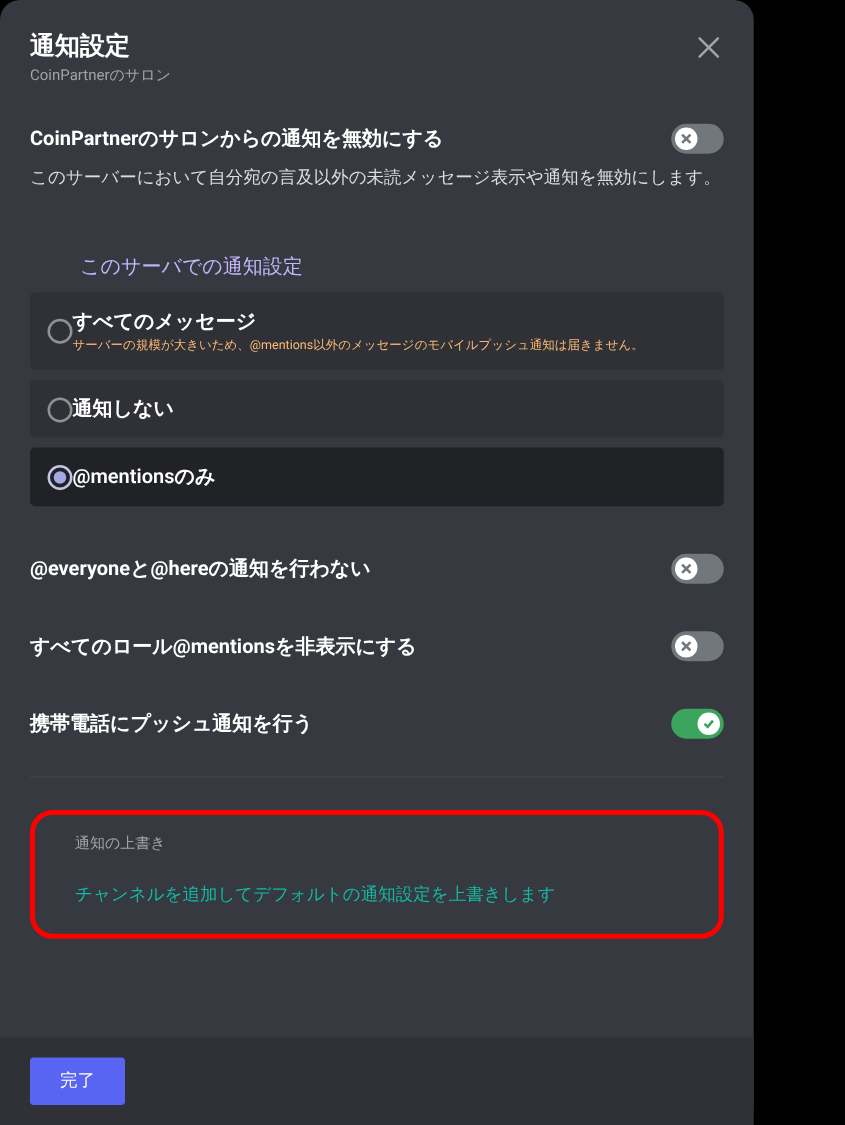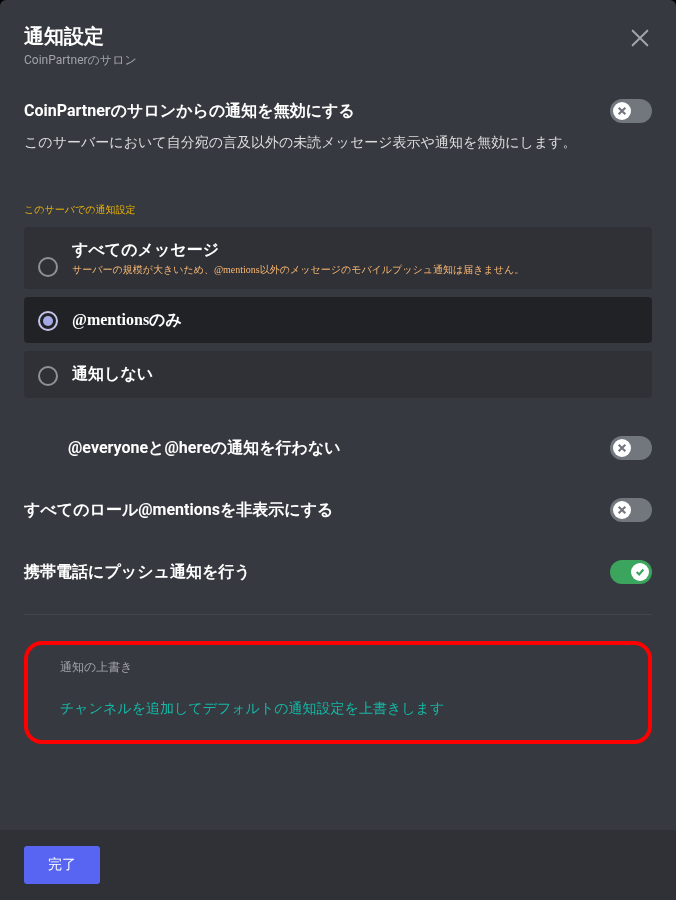--- a/index.html
+++ b/index.html
@@ -5,26 +5,26 @@
     * { margin: 0; padding: 0; box-sizing: border-box; }
     body {
       font-family: -apple-system, BlinkMacSystemFont, "Segoe UI", Roboto, "Hiragino Kaku Gothic ProN", "メイリオ", sans-serif;
       background: #000;
       width: 676px;
       height: 900px;
       overflow: hidden;
     }
     .modal {
       background: #36393f;
-      width: 676px;
+      width: 603px;
       height: 900px;
       position: relative;
       display: flex;
       flex-direction: column;
-      border-radius: 6px;
+      border-radius: 16px;
     }
     .header {
       padding: 24px 24px 16px 24px;
       position: relative;
     }
     .title {
       color: #ffffff;
       font-size: 20px;
       font-weight: 700;
       line-height: 1.2;
@@ -95,40 +95,39 @@
       left: 3px;
       display: flex;
       align-items: center;
       justify-content: center;
     }
     .toggle.on .toggle-knob { left: 21px; }
     .toggle-knob svg { width: 10px; height: 10px; }
     .toggle:not(.on) .toggle-knob svg path { stroke: #72767d; fill: none; stroke-width: 2.5; }
     .toggle.on .toggle-knob svg path { stroke: #3ba55d; fill: none; stroke-width: 2.5; }
     .section-label {
-      color: #eab308;
-      font-size: 10px;
+      color: #c4b5fd;
+      font-size: 16px;
       font-weight: 500;
       margin-top: 50px;
       margin-bottom: 10px;
+      margin-left: 40px;
     }
     .radio-group {
       display: flex;
       flex-direction: column;
     }
     .radio-item {
       background: #2f3136;
       border-radius: 4px;
       padding: 12px 14px;
       margin-bottom: 8px;
       display: flex;
-      align-items: flex-end;
-      gap: 14px;
-      cursor: pointer;
-      font-family: Liberation Serif, serif;
+      align-items: center;
+      cursor: pointer;
     }
     .radio-item.selected { background: #202225; }
     .radio-circle {
       width: 20px;
       height: 20px;
       border: 2px solid #8e9297;
       border-radius: 50%;
       flex-shrink: 0;
       margin-top: 1px;
       position: relative;
@@ -151,21 +150,21 @@
       font-size: 16px;
       font-weight: 600;
       line-height: 1.4;
     }
     .radio-desc {
       color: #fdba74;
       font-size: 10px;
       line-height: 1.4;
       margin-top: 2px;
     }
-    .toggle-section { margin-top: 26px; margin-left: 44px; }
+    .toggle-section { margin-top: 26px; }
     .toggle-sep { height: 30px; }
     .divider {
       border: none;
       border-top: 1px solid #42454a;
       margin: 26px 0;
     }
     .override-box {
       border: 4px solid #ff0000;
       border-radius: 18px;
       padding: 14px 16px 22px 32px;
@@ -249,30 +248,30 @@
     <div class="section-label">このサーバでの通知設定</div>
 
     <div class="radio-group">
       <div class="radio-item">
         <div class="radio-circle"></div>
         <div class="radio-text-wrap">
           <div class="radio-title">すべてのメッセージ</div>
           <div class="radio-desc">サーバーの規模が大きいため、@mentions以外のメッセージのモバイルプッシュ通知は届きません。</div>
         </div>
       </div>
+      <div class="radio-item">
+        <div class="radio-circle"></div>
+        <div class="radio-text-wrap">
+          <div class="radio-title">通知しない</div>
+        </div>
+      </div>
       <div class="radio-item selected">
         <div class="radio-circle"></div>
         <div class="radio-text-wrap">
           <div class="radio-title">@mentionsのみ</div>
-        </div>
-      </div>
-      <div class="radio-item">
-        <div class="radio-circle"></div>
-        <div class="radio-text-wrap">
-          <div class="radio-title">通知しない</div>
         </div>
       </div>
     </div>
 
     <div class="toggle-section">
       <div class="toggle-row">
         <div class="toggle-row-title">@everyoneと@hereの通知を行わない</div>
         <div class="toggle">
           <div class="toggle-knob">
             <svg viewBox="0 0 12 12">

